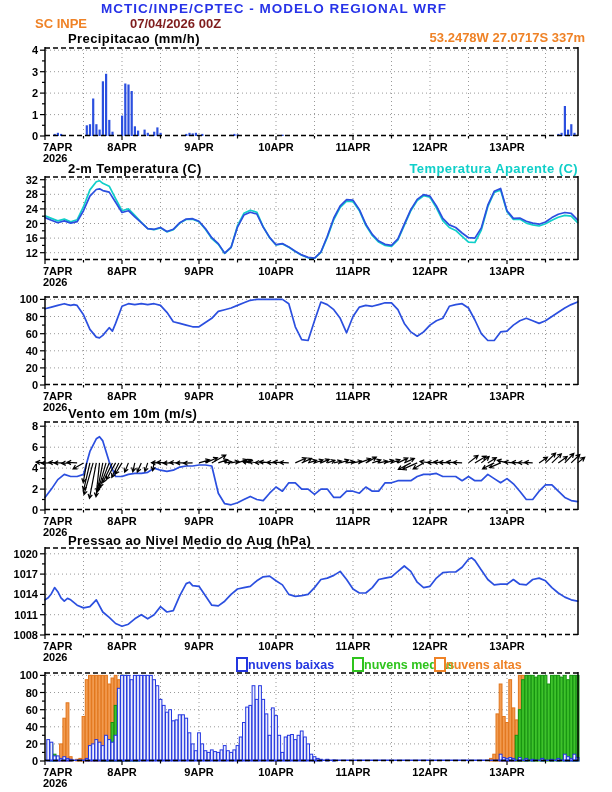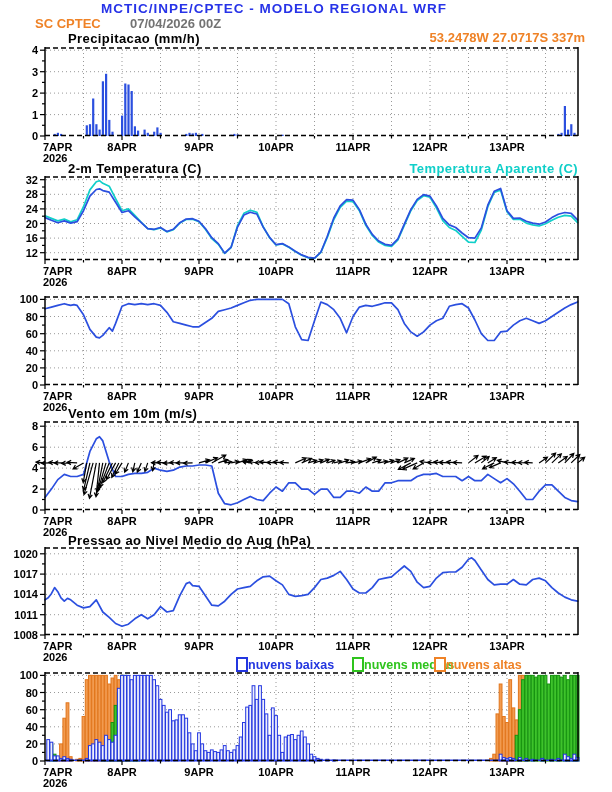--- a/index.html
+++ b/index.html
@@ -21,22 +21,22 @@
   .tickline{stroke:#000;stroke-width:1.2;}
   text.tick{font:bold 11px "Liberation Sans",sans-serif;fill:#000;}
   .arrow{stroke:#000;stroke-width:1.2;fill:none;}
 </style>
 </head>
 <body>
 
 <div id="page">
 
   <div class="hdr1" style="color:#2733e8;">MCTIC/INPE/CPTEC - MODELO REGIONAL WRF</div>
-  <div class="hdr-station" style="color:#ef8226;">SC CPTEC</div>
-  <div class="hdr-time" style="color:#737373;">07/04/2026 00Z</div>
+  <div class="hdr-station" style="color:#ef8226;">SC INPE</div>
+  <div class="hdr-time" style="color:#7f1d1d;">07/04/2026 00Z</div>
   <div class="hdr-loc" style="color:#ef8226;">53.2478W 27.0717S 337m</div>
 
   <div class="ptitle" style="top:31px;">Precipitacao (mm/h)</div>
   <svg class="chart" style="top:47px;" width="612" height="125">
       <line class="grid" x1="83.5" y1="2" x2="83.5" y2="87"></line>
       <line class="grid" x1="122" y1="2" x2="122" y2="87"></line>
       <line class="grid" x1="160.5" y1="2" x2="160.5" y2="87"></line>
       <line class="grid" x1="199" y1="2" x2="199" y2="87"></line>
       <line class="grid" x1="237.5" y1="2" x2="237.5" y2="87"></line>
       <line class="grid" x1="276" y1="2" x2="276" y2="87"></line>

